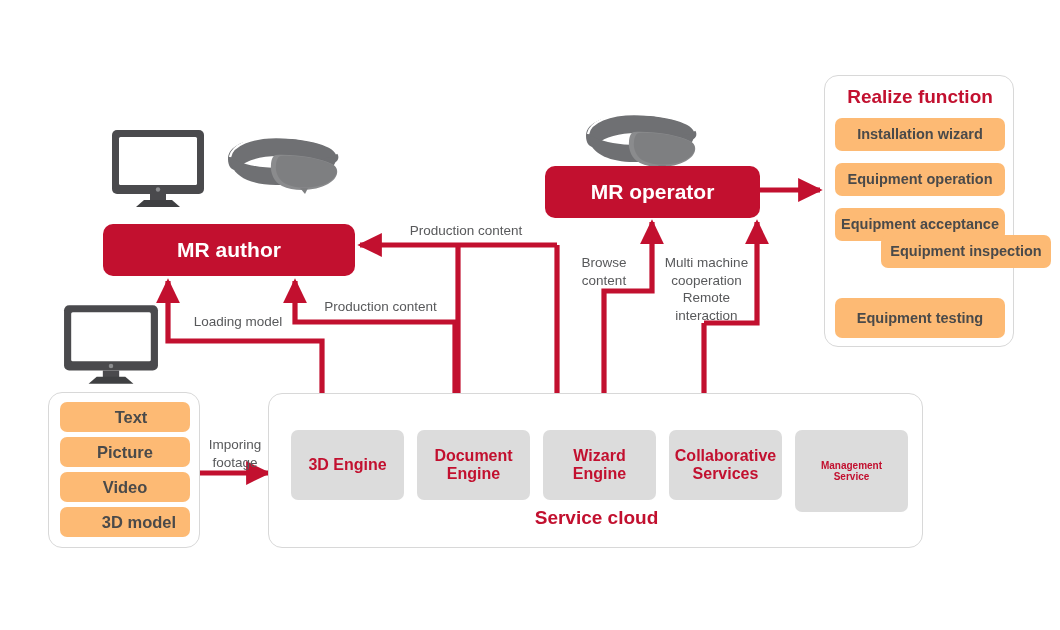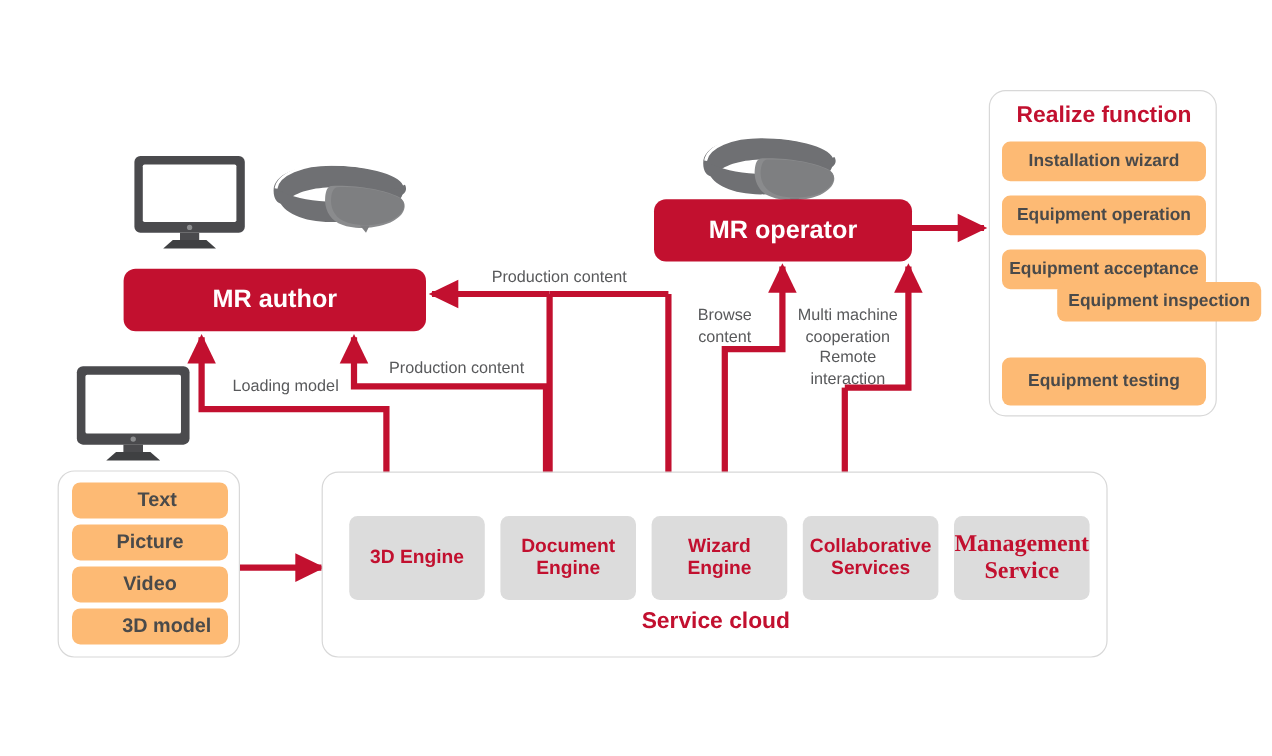--- a/index.html
+++ b/index.html
@@ -121,21 +121,21 @@
 Engine</span>
     </div>
     <div class="redbox" style="left:274px;top:36px;width:113px;height:70px;font-size:16px;white-space:pre-line;">
       <span>Wizard
 Engine</span>
     </div>
     <div class="redbox" style="left:400px;top:36px;width:113px;height:70px;font-size:16px;white-space:pre-line;">
       <span>Collaborative
 Services</span>
     </div>
-    <div class="redbox" style="left:526px;top:36px;width:113px;height:70px;font-size:20px;white-space:pre-line;font-family:Liberation Serif, serif;">
+    <div class="redbox" style="left:526px;top:36px;width:113px;height:82px;font-size:10px;white-space:pre-line;">
       <span>Management
 Service</span>
     </div>
     <div class="ttl-red" style="left:0;top:113px;width:655px;font-size:19px;">
       <span>Service cloud</span>
     </div>
   </div>
 
   <div class="panel" style="left:824px;top:75px;width:190px;height:272px;">
     <div class="ttl-red" style="left:0;top:10px;width:190px;font-size:19px;">
@@ -163,20 +163,24 @@
   </div>
 
   <div class="wlabel" style="left:308px;top:298px;width:145px;">
     <span>Production content</span>
   </div>
 
   <div class="wlabel" style="left:392px;top:222px;width:148px;">
     <span>Production content</span>
   </div>
 
+  <div class="wlabel" style="left:198px;top:418px;width:74px;white-space:pre-line;">
+    <span>Imporing
+footage</span>
+  </div>
 
   <div class="wlabel" style="left:569px;top:236px;width:70px;white-space:pre-line;">
     <span>Browse
 content</span>
   </div>
 
   <div class="wlabel" style="left:659px;top:236px;width:95px;white-space:pre-line;">
     <span>Multi machine
 cooperation
 Remote

